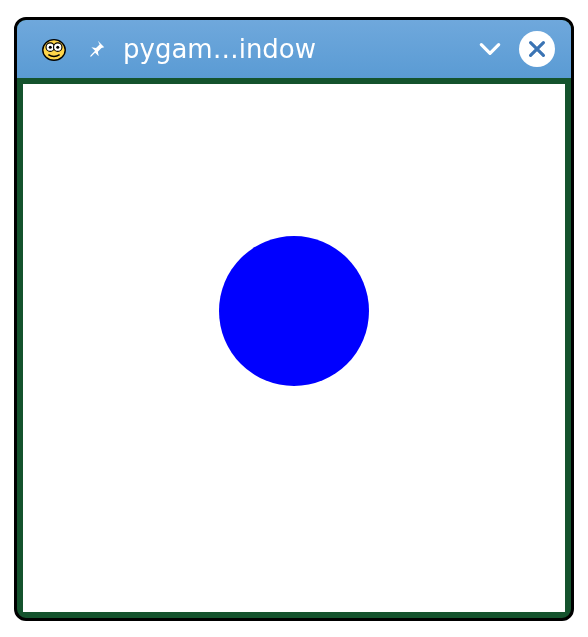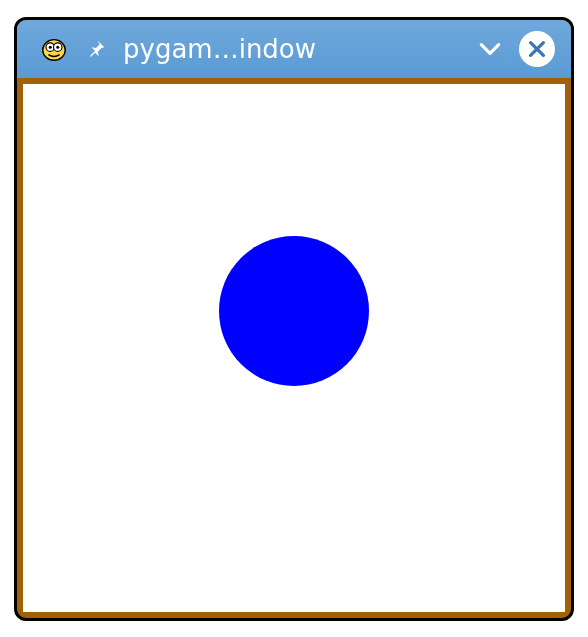--- a/index.html
+++ b/index.html
@@ -12,21 +12,21 @@
       align-items: center;
       justify-content: center;
       overflow: hidden;
     }
     
     .window {
       width: 560px;
       height: 604px;
       border: 3px solid #000;
       border-radius: 12px;
-      background: #a16207;
+      background: #14532d;
       display: flex;
       flex-direction: column;
       overflow: hidden;
     }
     .titlebar {
       height: 58px;
       background: linear-gradient(#6fa8dc, #5a9bd4);
       display: flex;
       align-items: center;
       padding: 0 16px 0 22px;

